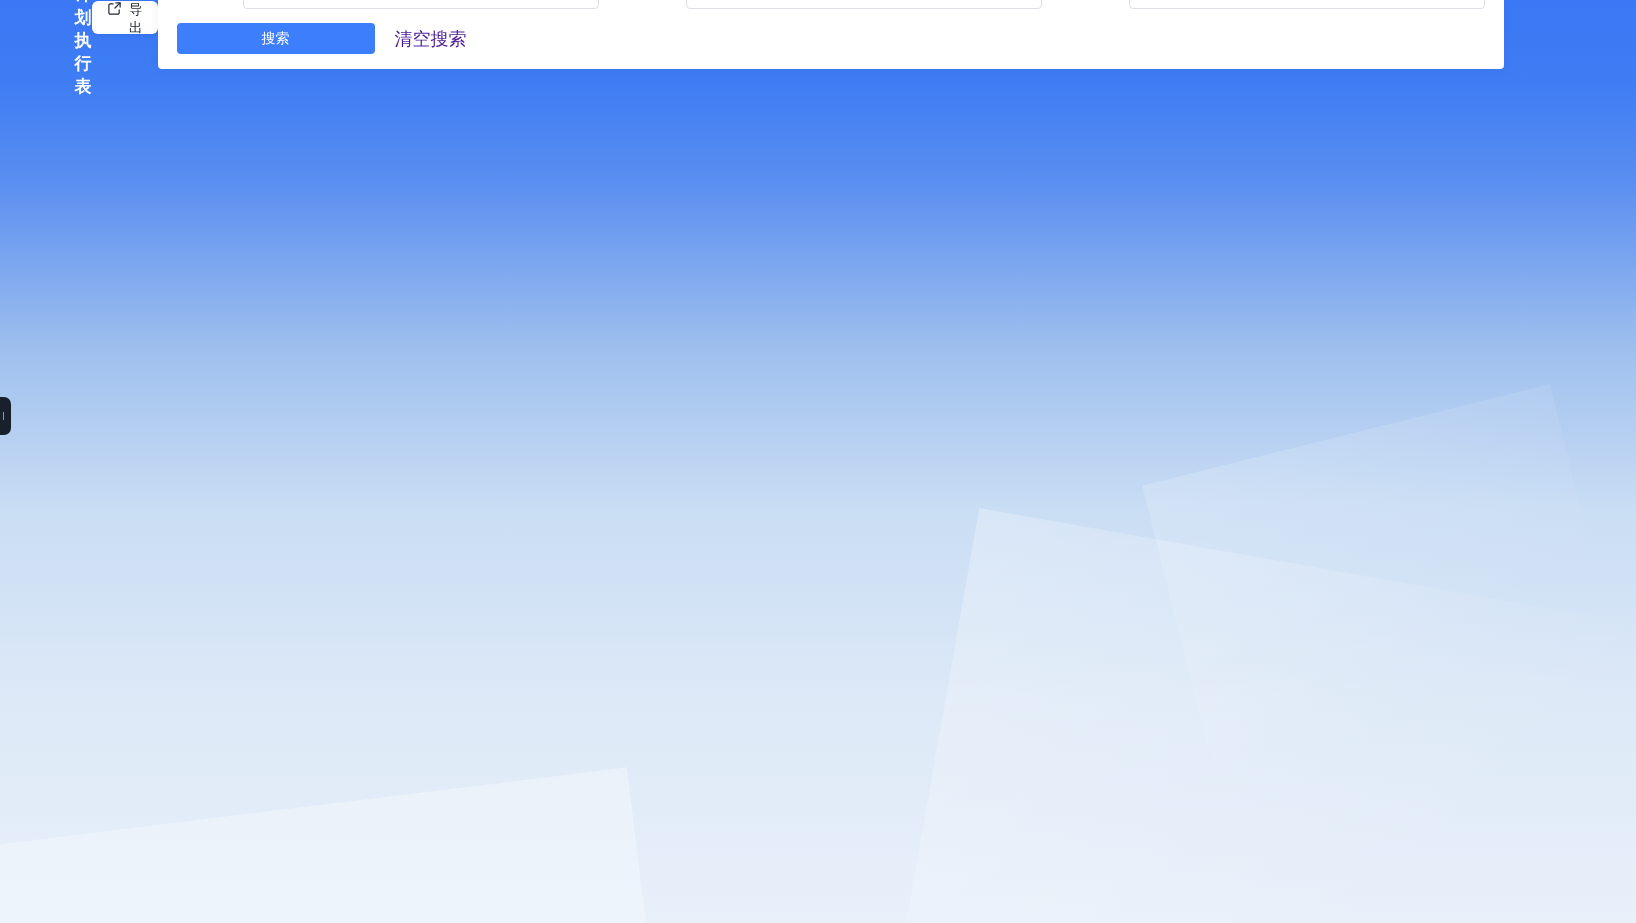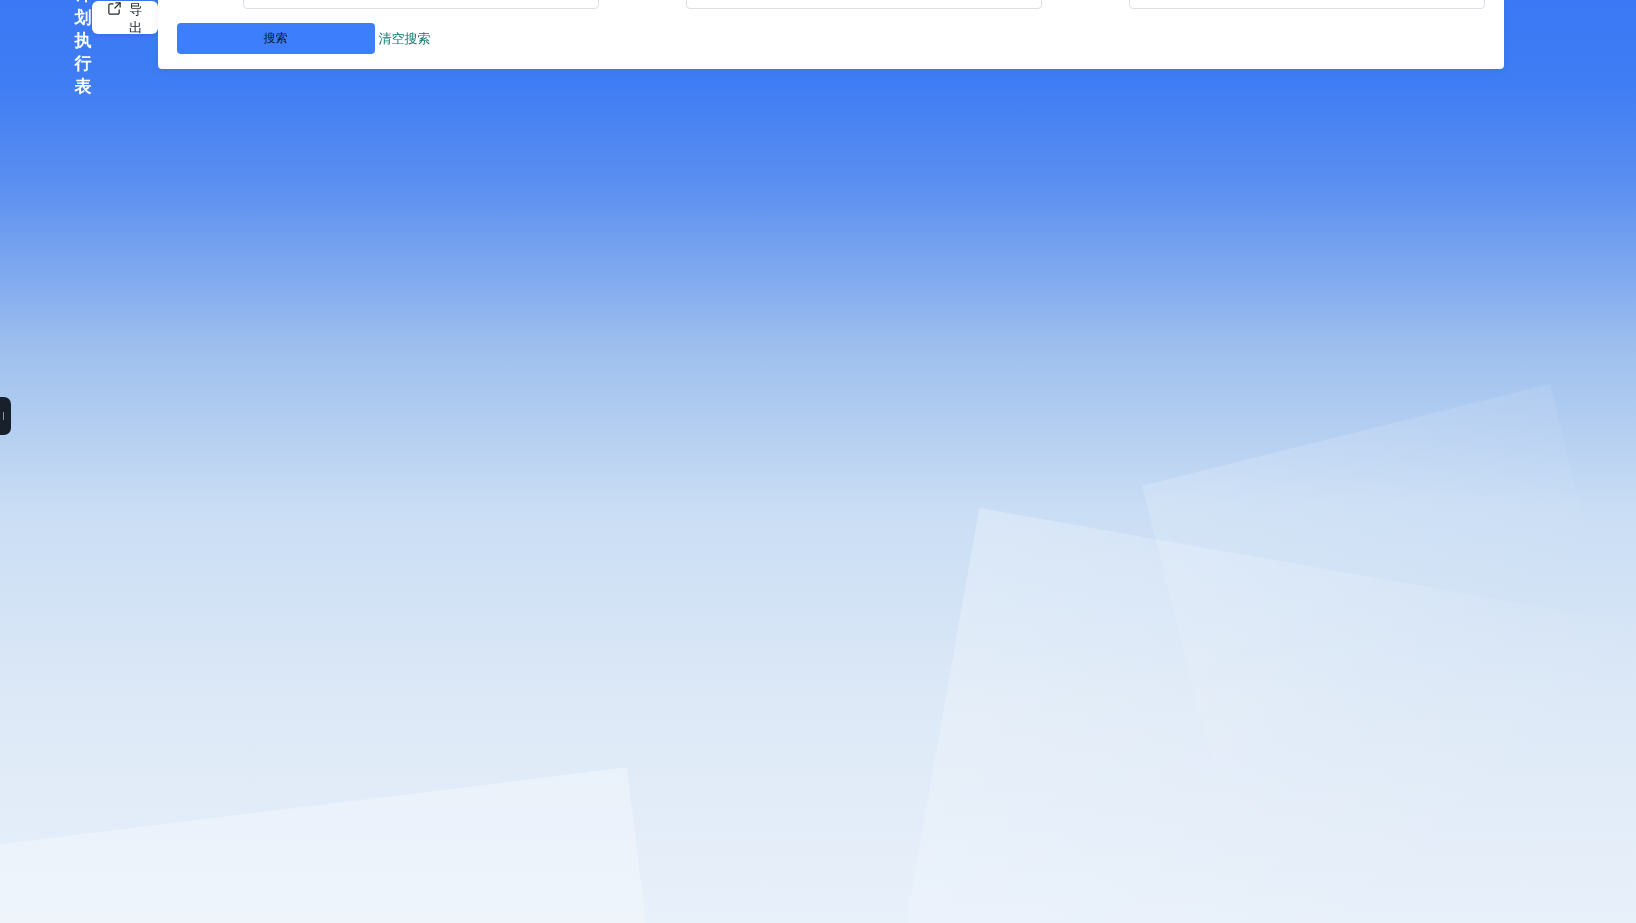--- a/index.html
+++ b/index.html
@@ -29,22 +29,22 @@
   .card { background:#fff; border-radius:4px; box-shadow:0 2px 10px rgba(31,58,123,.07); }
 
   .filter-card { margin-top:5px; height:105px; padding:13px 19px 0; }
   .filter-row { display:flex; align-items:center; gap:21px; }
   .filter-field { display:flex; align-items:center; gap:12px; }
   .filter-label { font-size:13.5px; color:#2b3037; white-space:nowrap; }
   .select { position:relative; width:356px; height:32px; border:1px solid #dcdfe6; border-radius:4px; background:#fff; display:flex; align-items:center; padding:0 26px 0 12px; cursor:pointer; }
   .select .ph { font-size:13px; color:#bfc4cc; }
   .select .chev { position:absolute; right:9px; top:10px; }
   .action-row { margin-top:14px; display:flex; align-items:center; }
-  .search-btn { width:198px; height:31px; background:#3d7efc; color:#0f172a; border:none; border-radius:4px; font-size:12px; cursor:pointer; font-family:inherit; }
-  .clear-link { margin-left:4px; font-size:13px; color:#0f766e; cursor:pointer; background:none; border:none; font-family:inherit; }
+  .search-btn { width:198px; height:31px; background:#3d7efc; color:#ffffff; border:none; border-radius:4px; font-size:14px; cursor:pointer; font-family:inherit; }
+  .clear-link { margin-left:20px; font-size:18px; color:#4c1d95; cursor:pointer; background:none; border:none; font-family:inherit; }
 
   
   .table-card { margin-top:15px; height:679px; position:relative; display:flex; flex-direction:column; overflow:hidden; }
   .grid-row { display:grid; grid-template-columns:44px 117px 138px 77px 81px 87px 86px 58px 135px 134px 134px 134px minmax(0,1fr); }
   .thead { height:38px; border-bottom:1px solid #eef0f4; }
   .tbody { height:541px; overflow:hidden; }
   .tr { height:60.2px; border-bottom:1px solid #f2f3f6; }
   .tr.striped { background:#fafafa; }
 
   

